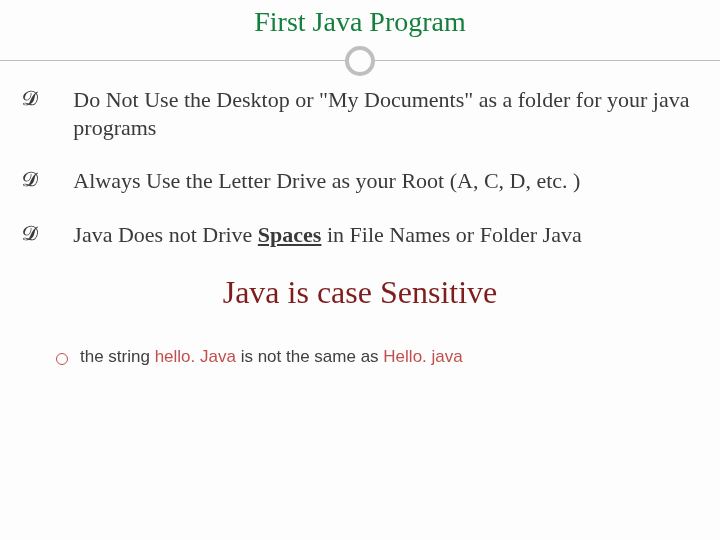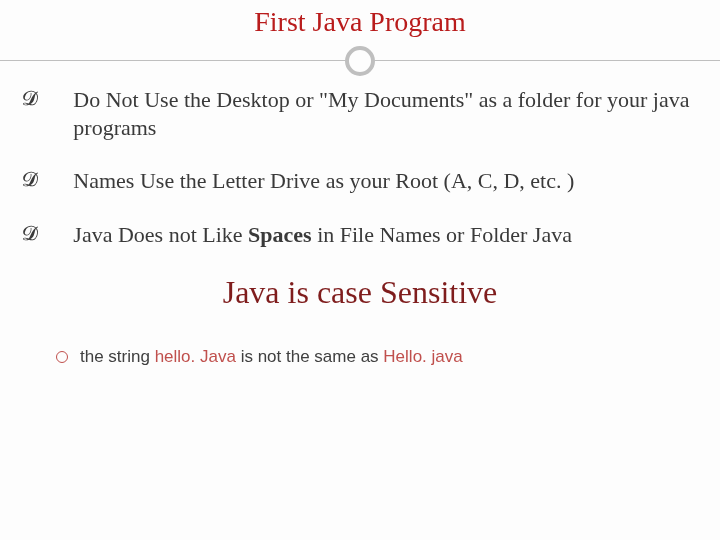--- a/index.html
+++ b/index.html
@@ -16,21 +16,21 @@
     position: relative;
     width: 720px;
     height: 540px;
     box-sizing: border-box;
   }
   .title-block {
     text-align: center;
     padding-top: 6px;
     font-size: 28px;
     line-height: 1.15;
-    color: #b91c1c;
+    color: #15803d;
     font-family: Georgia, serif;
   }
   .divider-wrap {
     position: relative;
     margin-top: 6px;
     height: 34px;
   }
   .divider-line {
     position: absolute;
     top: 16px;
@@ -69,32 +69,33 @@
     color: #3a3a3a;
     font-family: 'Segoe Script', 'Comic Sans MS', cursive;
     line-height: 1.2;
   }
   .bullet .text {
     flex: 1 1 auto;
     margin-left: 32px;
   }
   .spaces-word {
     font-weight: bold;
+    text-decoration: underline;
   }
   .callout {
     text-align: center;
     font-size: 32px;
     color: #7f1d1d;
     margin-top: 10px;
     margin-bottom: 12px;
     font-family: Georgia, serif;
   }
   .sub-bullet {
     display: flex;
-    align-items: flex-start;
+    align-items: center;
     padding-left: 34px;
     font-family: Verdana, Arial, sans-serif;
     font-size: 17px;
     color: #404040;
     margin-top: 36px;
   }
   .sub-bullet .ring {
     flex: 0 0 auto;
     width: 10px;
     height: 10px;
@@ -123,27 +124,27 @@
 
   <div class="content">
 
     <div class="bullet">
       <span class="glyph">𝓓</span>
       <span class="text">Do Not Use the Desktop or "My Documents" as a folder for your java programs</span>
     </div>
 
     <div class="bullet">
       <span class="glyph">𝓓</span>
-      <span class="text">Names Use the Letter Drive as your Root (A, C, D, etc. )</span>
+      <span class="text">Always Use the Letter Drive as your Root (A, C, D, etc. )</span>
     </div>
 
     <div class="bullet">
       <span class="glyph">𝓓</span>
       <span class="text">
-        <span>Java Does not Like </span><span class="spaces-word">Spaces</span><span> in File Names or Folder Java</span>
+        <span>Java Does not Drive </span><span class="spaces-word">Spaces</span><span> in File Names or Folder Java</span>
       </span>
     </div>
 
     <div class="callout">Java is case Sensitive</div>
 
     <div class="sub-bullet">
       <span class="ring"></span>
       <span class="text">
         <span>the string </span><span class="accent-a">hello. Java</span><span> is not the same as </span><span class="accent-b">Hello. java</span>
       </span>

